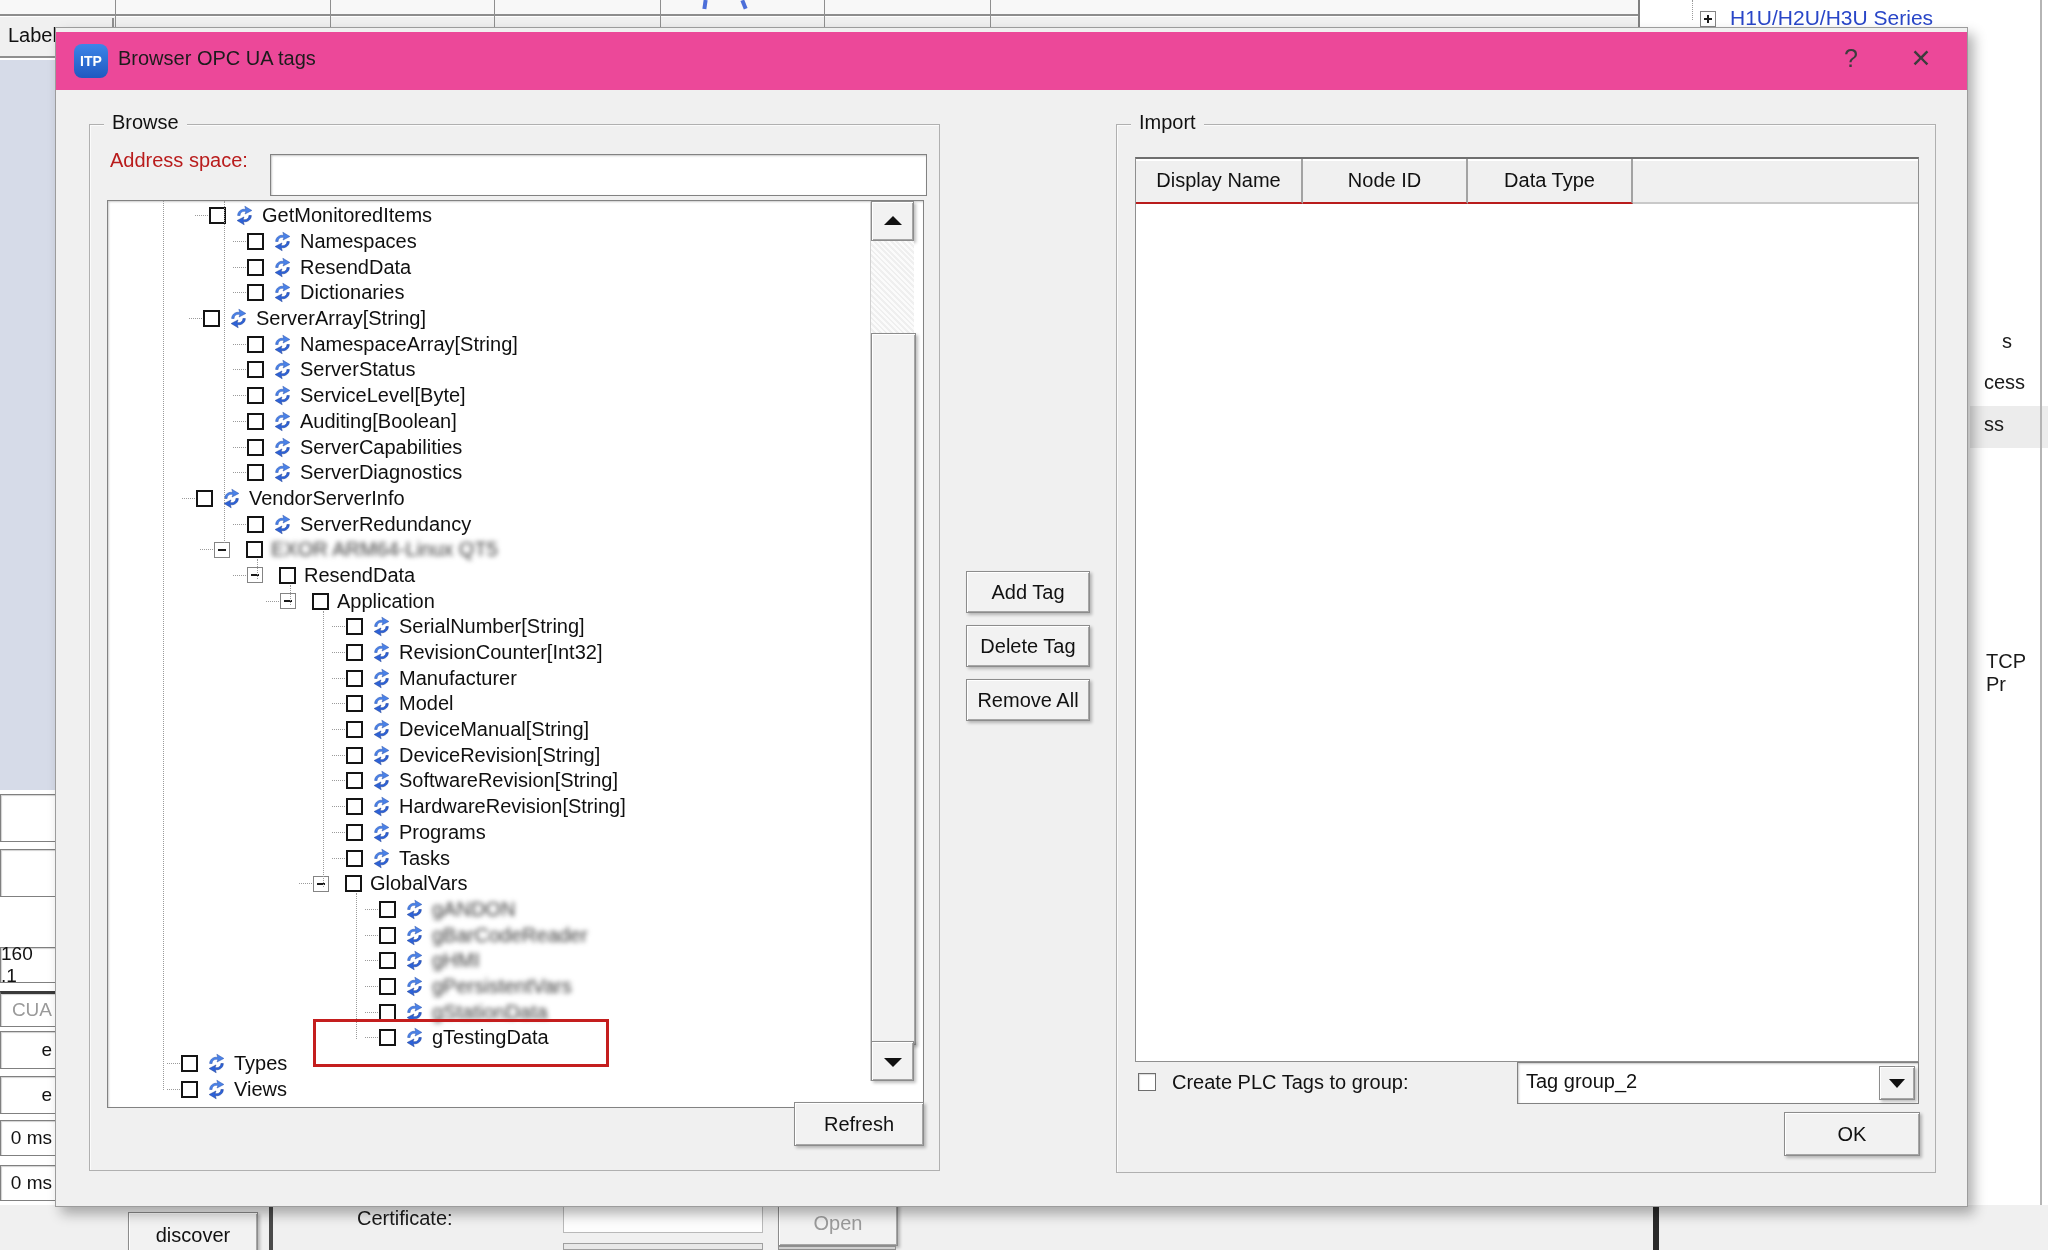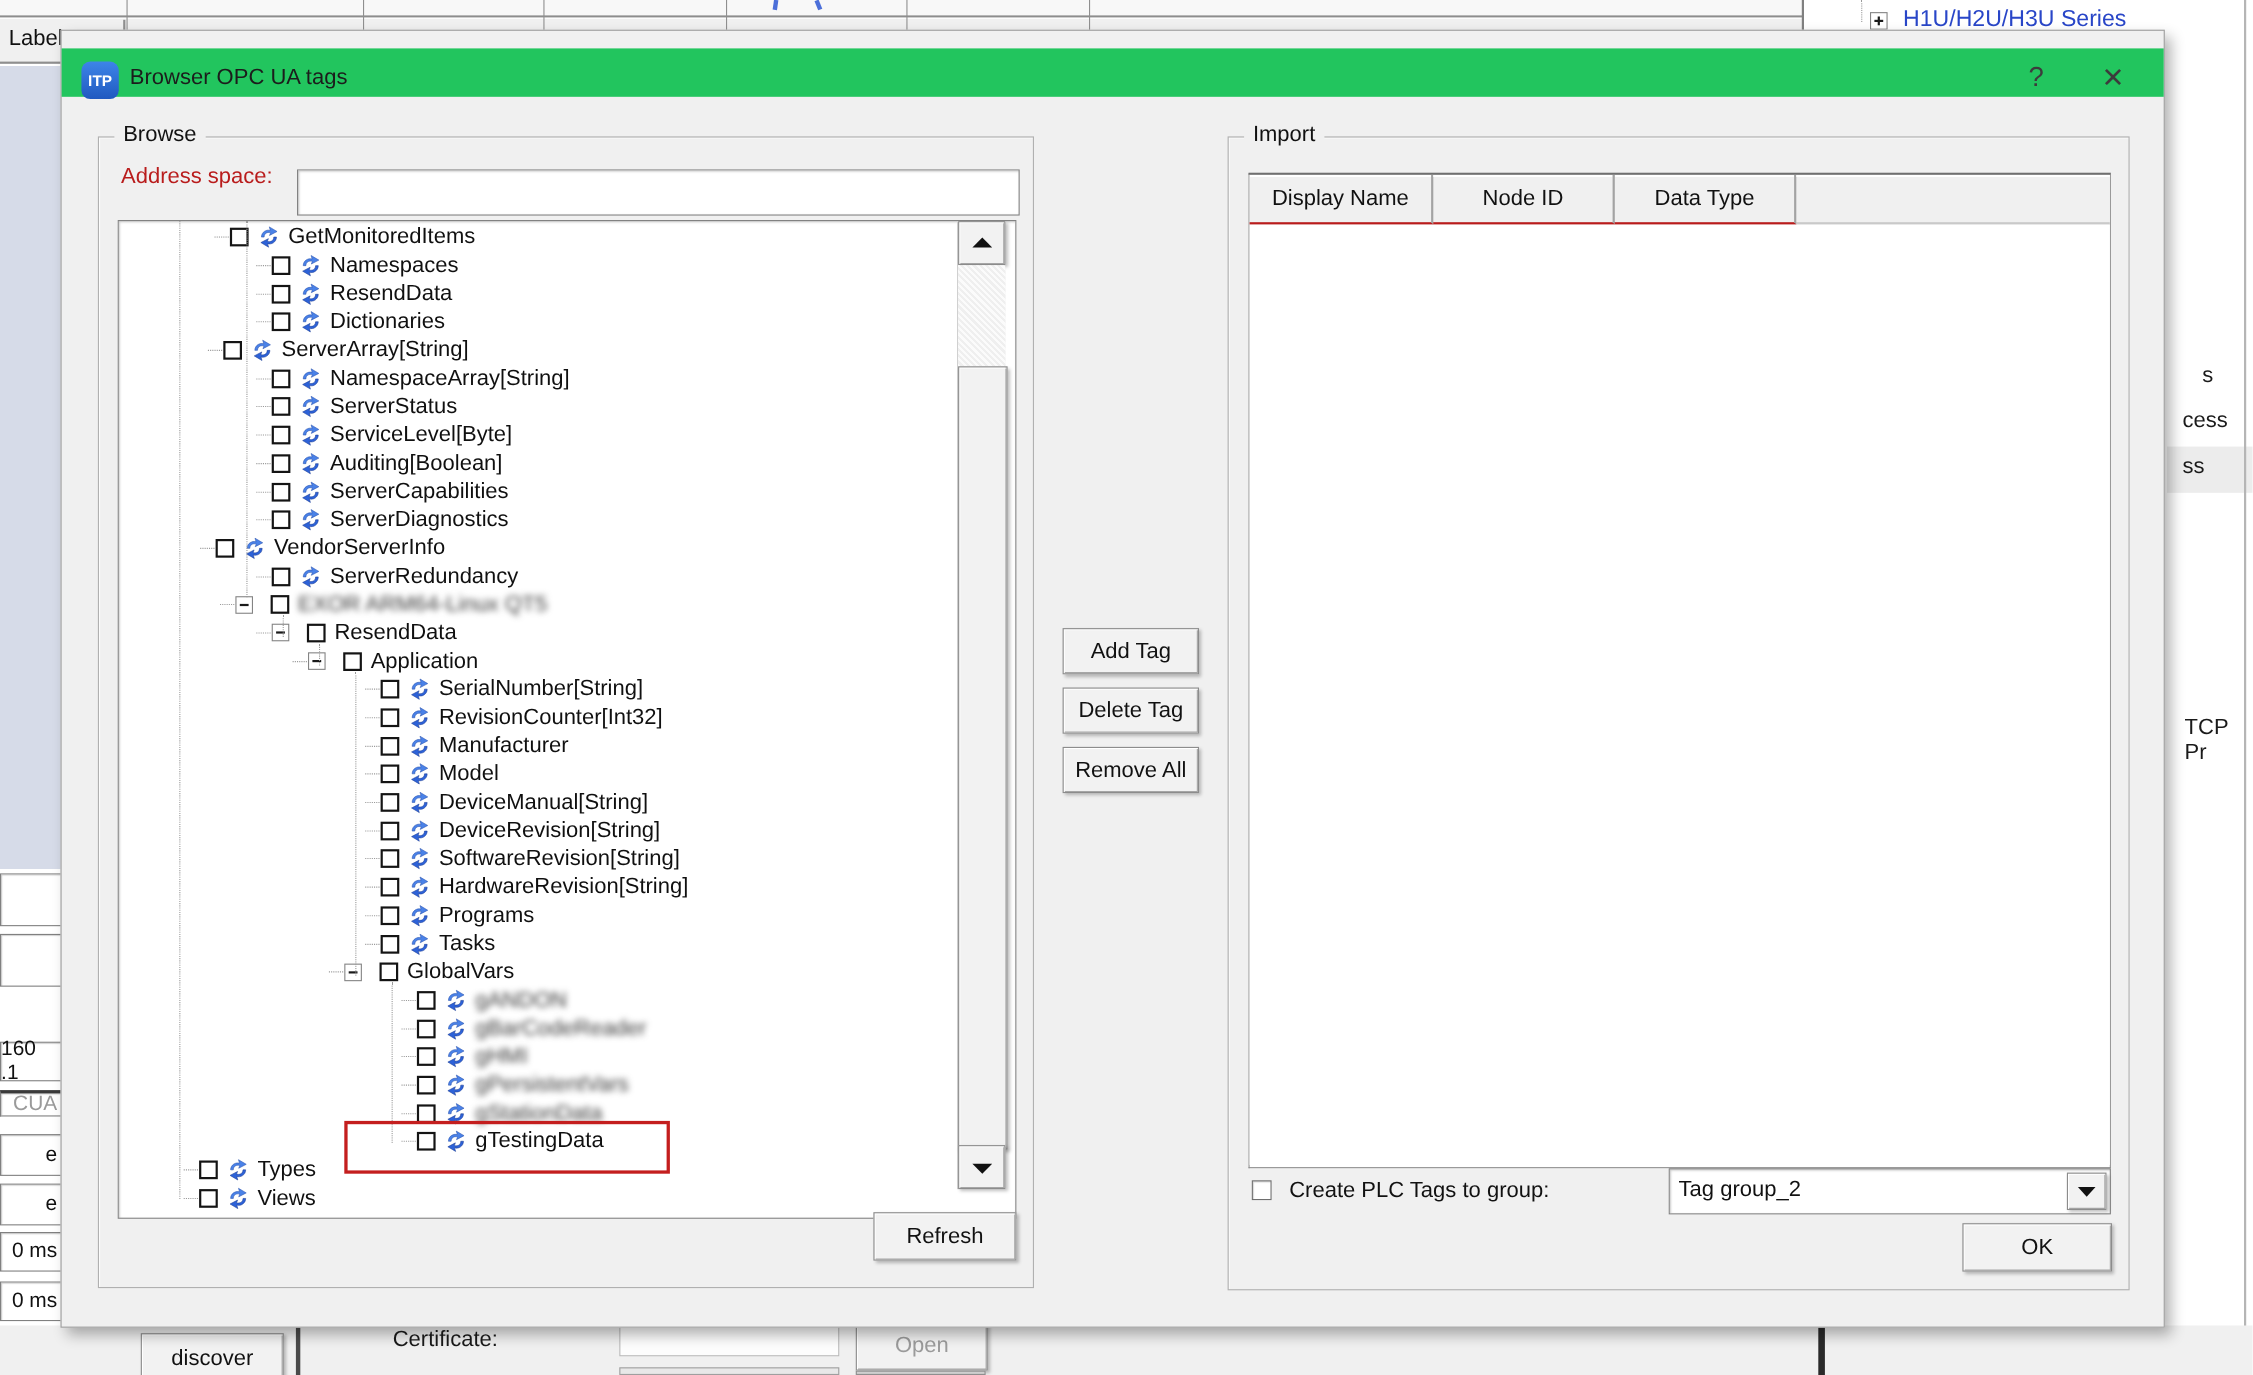--- a/index.html
+++ b/index.html
@@ -8,21 +8,21 @@
   .abs{position:absolute;}
   .raised{background:#f2f2f2;border:1px solid #8c8c8c;
     box-shadow:inset 1px 1px 0 #ffffff,inset -1px -1px 0 #a6a6a6,2px 2px 3px rgba(0,0,0,.25);}
   .btn{display:flex;align-items:center;justify-content:center;font-size:20px;color:#111;cursor:default;}
   .sunken{background:#ffffff;border:1px solid #828282;box-shadow:inset 1px 1px 2px rgba(0,0,0,.22);}
   .groupbox{position:absolute;border:1px solid #b0b0b0;box-shadow:inset 1px 1px 0 #fbfbfb;}
   .gb-label{position:absolute;top:-14px;left:14px;background:#f0f0f0;padding:0 8px;font-size:20px;color:#111;}
   
   #dialog{left:55px;top:27px;width:1911px;height:1178px;background:#f0f0f0;
     border:1px solid #9c9c9c;box-shadow:6px 7px 12px rgba(0,0,0,.3);z-index:10;}
-  #titlebar{position:absolute;left:0;top:16px;right:0;height:44px;background:#22c55e;}
+  #titlebar{position:absolute;left:0;top:4px;right:0;height:58px;background:#ec4899;}
   #appicon{position:absolute;left:18px;top:12px;width:34px;height:34px;border-radius:8px;
     background:linear-gradient(180deg,#3d85e8,#2059c0);color:#fff;font-weight:bold;font-size:14px;
     display:flex;align-items:center;justify-content:center;}
   #dlg-title{position:absolute;left:62px;top:15px;font-size:20px;color:#1c1c1c;}
   .titlebtn{position:absolute;top:12px;font-size:25px;color:#3c3c3c;width:40px;text-align:center;}
   
   #tree{position:absolute;left:17px;top:75px;width:815px;height:906px;background:#fff;
     border:1px solid #828282;box-shadow:inset 1px 1px 2px rgba(0,0,0,.2);overflow:hidden;}
   #tree-rows{position:absolute;left:0;top:2px;right:0;}
   .trow{display:flex;align-items:center;height:25.7px;white-space:nowrap;}
@@ -92,21 +92,21 @@
 
     <div class="abs" style="left:0;top:18px;width:114px;height:40px;background:#f0f0f0;border-right:2px solid #8f8f8f;border-bottom:2px solid #8f8f8f;box-sizing:border-box;z-index:2;">
       <span style="position:absolute;left:8px;top:6px;font-size:20px;color:#111;">Label</span>
     </div>
     <div class="abs" style="left:0;top:60px;width:114px;height:730px;background:#d6dbe8;"></div>
 
     <div id="left-fields">
         <div class="lfield" style="top: 794px; height: 48px;"></div>
         <div class="lfield" style="top: 849px; height: 48px;"></div>
         <div class="lfield" style="top: 947px; height: 36px;">160 .1</div>
-        <div class="lfield muted" style="top: 991px; height: 24px; border-top: 3px solid rgb(58, 58, 58);">CUA</div>
+        <div class="lfield muted" style="top: 991px; height: 36px; border-top: 3px solid rgb(58, 58, 58);">CUA</div>
         <div class="lfield" style="top: 1031px; height: 38px;">e</div>
         <div class="lfield" style="top: 1076px; height: 38px;">e</div>
         <div class="lfield" style="top: 1120px; height: 36px;">0 ms</div>
         <div class="lfield" style="top: 1165px; height: 36px;">0 ms</div>
       </div>
 
     <div class="abs" style="left:1640px;top:0;width:408px;height:1250px;background:#ffffff;"></div>
     <div class="abs" style="left:1638px;top:0;width:2px;height:40px;background:#808080;"></div>
     <div class="abs" style="left:1692px;top:0;height:20px;border-left:1px dotted #9a9a9a;"></div>
     <div class="abs xbox" style="left:1700px;top:11px;">

